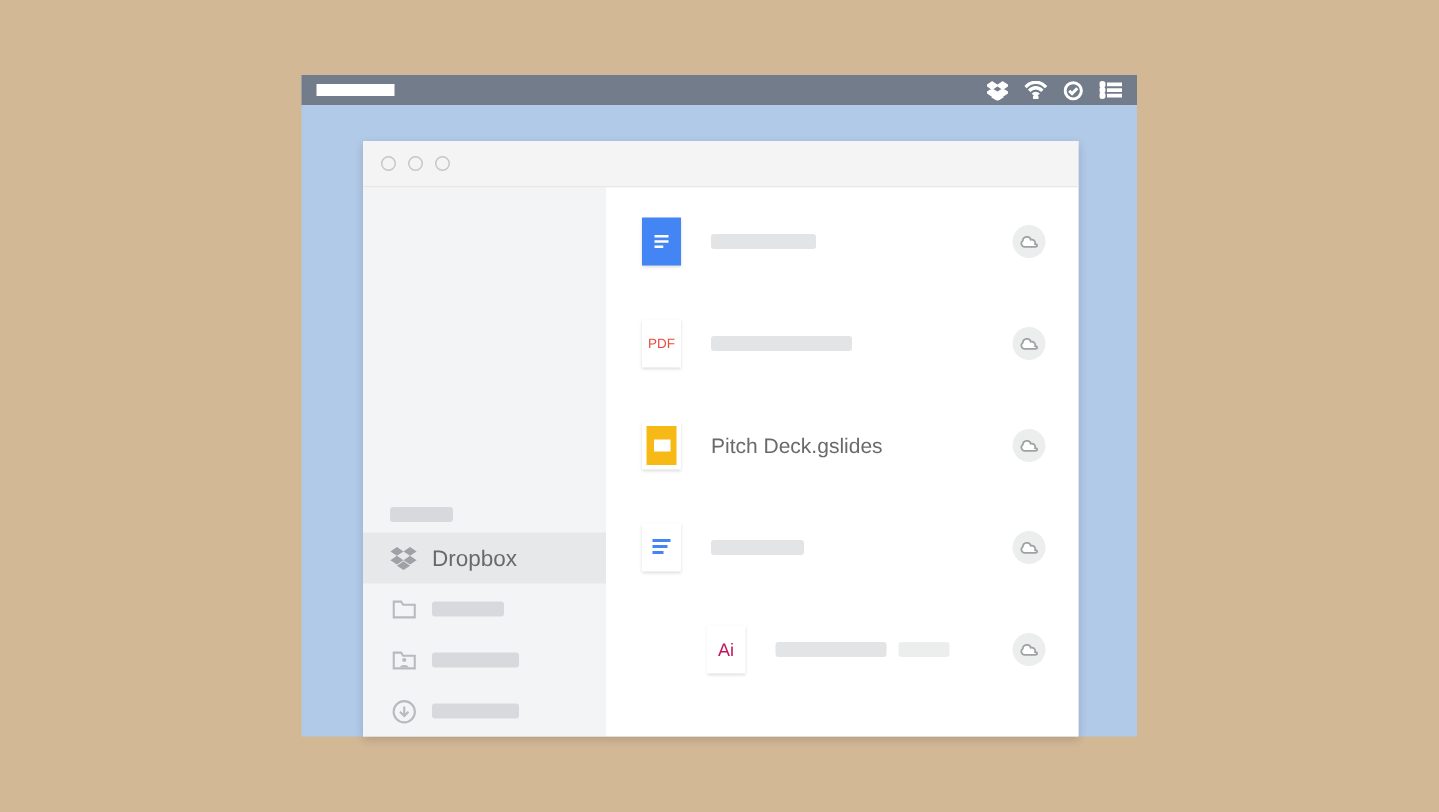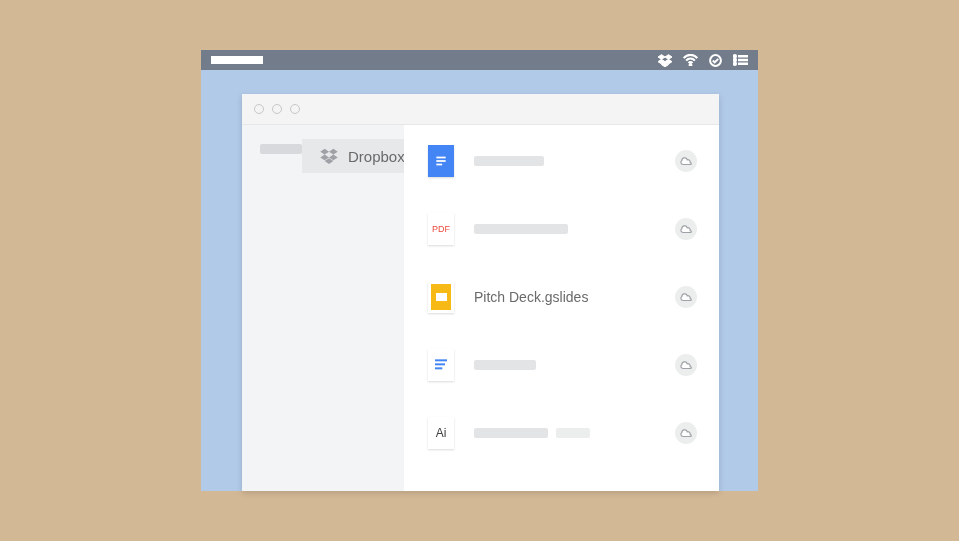--- a/index.html
+++ b/index.html
@@ -55,21 +55,21 @@
       border: 1px solid #c7c7c7;
       background: #f4f4f4;
     }
     .content { flex: 1; display: flex; min-height: 0; }
 
     
     .sidebar {
       width: 162px;
       background: #f3f4f5;
       padding-top: 14px;
-      display: flex; flex-direction: row;
+      display: flex; flex-direction: column; justify-content: flex-end;
     }
     .side-item {
       height: 34px;
       display: flex;
       align-items: center;
       gap: 10px;
       padding-left: 18px;
       color: #6a6a6a;
       font-size: 15px;
       cursor: default;
@@ -113,21 +113,21 @@
     .cloud svg { stroke: #9ea1a5; }
 
     
     .ic-doc { background: #4385f4; }
     .ic-doc svg { stroke:#fff; }
     .ic-pdf { color:#ec4b3d; }
     .ic-slides-outer { padding:3px; }
     .ic-slides { width:100%; height:100%; background:#f6b916; display:flex; align-items:center; justify-content:center; }
     .ic-slides .inner { width: 11px; height: 8px; background:#fff; }
     .ic-text svg { stroke:#4385f4; }
-    .ic-ai { color:#404040; }
+    .ic-ai { color:#be185d;margin-left:43px; }
   </style>
 </head>
 <body>
 
 <div class="desktop">
 
   <div class="menubar">
     <div class="left-block"></div>
     <div class="spacer"></div>
 

